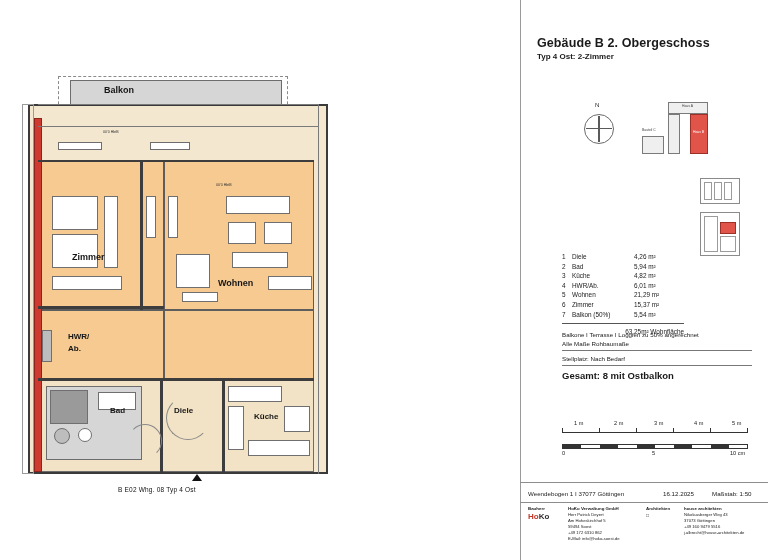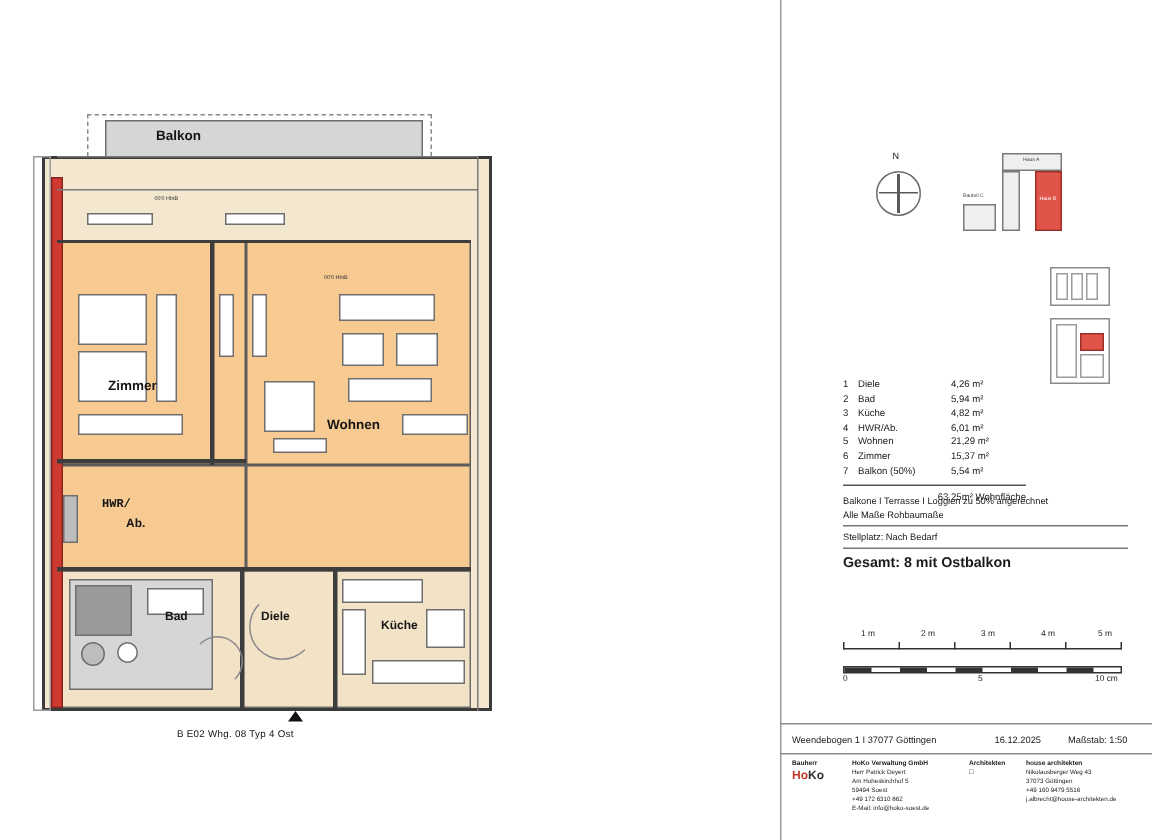--- a/index.html
+++ b/index.html
@@ -487,22 +487,22 @@
     <div class="furn" style="left:52px; top:276px; width:70px; height:14px;"></div>
 
     <div class="furn" style="left:226px; top:196px; width:64px; height:18px;"></div>
     <div class="furn" style="left:228px; top:222px; width:28px; height:22px;"></div>
     <div class="furn" style="left:264px; top:222px; width:28px; height:22px;"></div>
     <div class="furn" style="left:232px; top:252px; width:56px; height:16px;"></div>
     <div class="furn" style="left:176px; top:254px; width:34px; height:34px;"></div>
     <div class="furn" style="left:268px; top:276px; width:44px; height:14px;"></div>
     <div class="furn" style="left:182px; top:292px; width:36px; height:10px;"></div>
 
-    <div class="room-label small" style="left:68px; top:332px;font-family:Liberation Mono, monospace;">HWR/</div>
-    <div class="room-label small" style="left:84px; top:344px;">Ab.</div>
+    <div class="room-label small" style="left:68px; top:332px;">HWR/</div>
+    <div class="room-label small" style="left:68px; top:344px;">Ab.</div>
     <div class="furn grey" style="left:42px; top:330px; width:10px; height:32px;"></div>
 
     <div class="grey-fill" style="left:46px; top:386px; width:96px; height:74px;"></div>
     <div class="furn dgrey" style="left:50px; top:390px; width:38px; height:34px;"></div>
     <div class="furn round grey" style="left:54px; top:428px; width:16px; height:16px;"></div>
     <div class="furn round" style="left:78px; top:428px; width:14px; height:14px;"></div>
     <div class="furn" style="left:98px; top:392px; width:38px; height:18px;"></div>
     <div class="room-label small" style="left:110px; top:406px;">Bad</div>
 
     <div class="room-label small" style="left:174px; top:406px;">Diele</div>
@@ -517,20 +517,22 @@
 
     <div class="tri" style="left:192px; top:474px;"></div>
     <div class="micro-label" style="left:118px; top:464px;"></div>
     <div class="plan-caption">B E02 Whg. 08 Typ 4 Ost</div>
 
     <div class="dashbox" style="left:22px; top:104px; width:12px; height:370px; border-style:solid; border-color:#9a9a9a;"></div>
   </div>
 
   <div class="panel">
     <div class="panel-pad">
+      <div class="title-main">Gebäude B 2. Obergeschoss</div>
+      <div class="title-sub2">Typ 4 Ost: 2-Zimmer</div>
     </div>
   </div>
 
   <div class="compass">
     <div class="compass-circle"></div>
     <div class="compass-needle"></div>
     <div class="compass-cross"></div>
     <div class="compass-n">N</div>
   </div>
 

